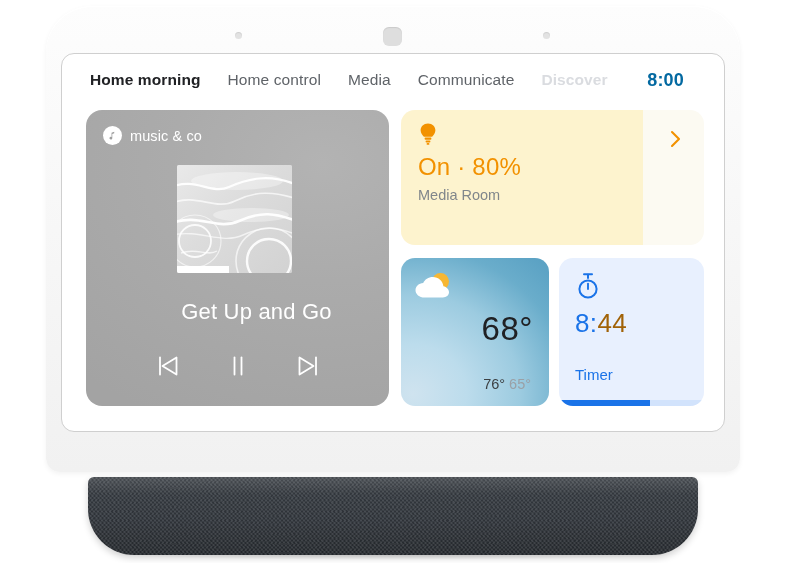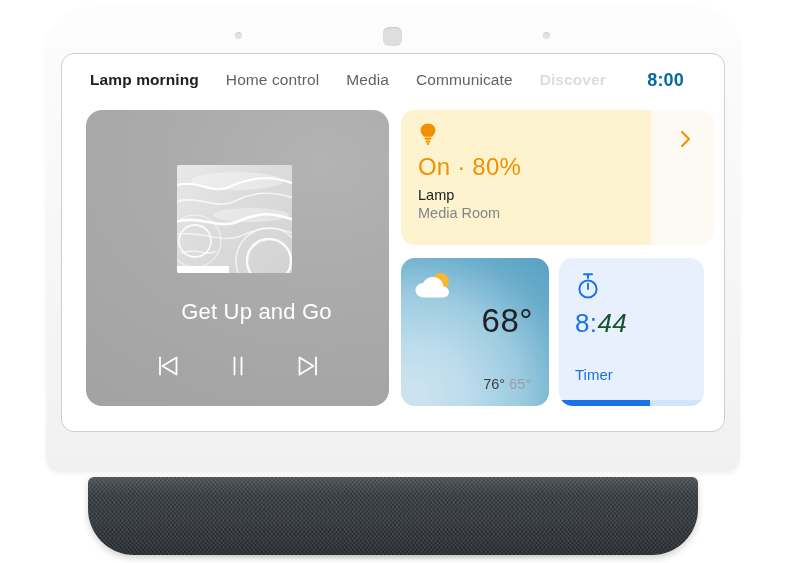--- a/index.html
+++ b/index.html
@@ -199,21 +199,20 @@
   
   .lamp-card {
     position: absolute;
     left: 315px;
     top: 0;
     width: 303px;
     height: 135px;
     border-radius: 14px;
     background: #fcfaf2;
     overflow: hidden;
-    padding-left: 10px;
   }
   .lamp-fill {
     position: absolute;
     left: 0; top: 0;
     width: 80%;
     height: 100%;
     background: #fdf3ce;
   }
   .lamp-content {
     position: absolute;
@@ -254,21 +253,21 @@
     background:
       radial-gradient(130% 120% at 8% 92%, #cfe3ef 0%, #bcdcec 28%, #9ccbe0 56%, #6aadcb 82%, #5ba2c4 100%);
   }
   .weather-icon {
     position: absolute;
     left: 12px; top: 12px;
   }
   .temp-now {
     position: absolute;
     right: 16px;
-    top: 44px;
+    top: 52px;
     font-size: 33px;
     color: #202124;
     letter-spacing: 0.5px;
   }
   .temp-range {
     position: absolute;
     right: 18px;
     bottom: 14px;
     font-size: 14.5px;
   }
@@ -291,21 +290,21 @@
     left: 16px; top: 14px;
   }
   .timer-value {
     position: absolute;
     left: 16px;
     top: 50px;
     font-size: 26px;
     letter-spacing: 0.4px;
   }
   .tv-main { color: #1a73e8; }
-  .tv-sub  { color: #14532d; font-style: italic; }
+  .tv-sub  { color: #a16207; }
   .timer-label {
     position: absolute;
     left: 16px;
     bottom: 23px;
     font-size: 15px;
     color: #1a73e8;
   }
   .timer-progress {
     position: absolute;
     left: 0; bottom: 0;
@@ -361,32 +360,41 @@
 
   <div class="shell-body" style="background:none;box-shadow:none;">
     <div class="sensor dot left"></div>
     <div class="sensor cam"></div>
     <div class="sensor dot right"></div>
   </div>
 
   <div class="screen">
 
     <div class="topnav">
-      <div class="tab active">Lamp morning</div>
+      <div class="tab active">Home morning</div>
       <div class="tab">Home control</div>
       <div class="tab">Media</div>
       <div class="tab">Communicate</div>
       <div class="tab dim">Discover</div>
       <div class="clock">8:00</div>
     </div>
 
     <div class="cards">
 
       <div class="music-card">
 
+        <div class="music-head">
+          <span class="prov-badge">
+            <svg width="13" height="13" viewBox="0 0 24 24" aria-hidden="true">
+              <circle cx="12" cy="12" r="12" fill="#ffffff"></circle>
+              <path d="M15.2 5.3 L10.2 7.0 L10.2 14.6 A2.6 2.6 0 1 0 11.6 16.6 L11.6 9.0 L15.2 7.8 Z" fill="#9e9e9e"></path>
+            </svg>
+          </span>
+          <span class="prov-name">music &amp; co</span>
+        </div>
 
         <div class="album">
           <svg viewBox="0 0 115 108" preserveAspectRatio="none" aria-hidden="true">
             <defs>
               <linearGradient id="albBg" x1="0" y1="0" x2="1" y2="1">
                 <stop offset="0%" stop-color="#e9e9e9"></stop>
                 <stop offset="45%" stop-color="#dcdcdc"></stop>
                 <stop offset="100%" stop-color="#d2d2d2"></stop>
               </linearGradient>
             </defs>
@@ -440,21 +448,20 @@
         <div class="lamp-content">
           <span class="lamp-icon">
             <svg width="20" height="24" viewBox="0 0 20 24" aria-hidden="true">
               <path d="M10 1.5 C 5.6 1.5, 2.6 4.6, 2.6 8.3 C 2.6 11.2, 4.5 13.1, 5.9 14.7 L 14.1 14.7 C 15.5 13.1, 17.4 11.2, 17.4 8.3 C 17.4 4.6, 14.4 1.5, 10 1.5 Z" fill="#f29100"></path>
               <rect x="6.6" y="15.6" width="6.8" height="2.1" rx="0.9" fill="#f29100"></rect>
               <rect x="7.6" y="18.4" width="4.8" height="2.0" rx="0.9" fill="#f29100"></rect>
               <rect x="8.6" y="21.0" width="2.8" height="1.8" rx="0.9" fill="#f29100"></rect>
             </svg>
           </span>
           <div class="lamp-state">On · 80%</div>
-          <div class="lamp-name">Lamp</div>
           <div class="lamp-room">Media Room</div>
         </div>
 
         <span class="lamp-chevron">
           <svg width="12" height="18" viewBox="0 0 12 18" aria-hidden="true">
             <path d="M2 2 L9 9 L2 16" fill="none" stroke="#f29100" stroke-width="2.1" stroke-linecap="round" stroke-linejoin="round"></path>
           </svg>
         </span>
       </div>
 

